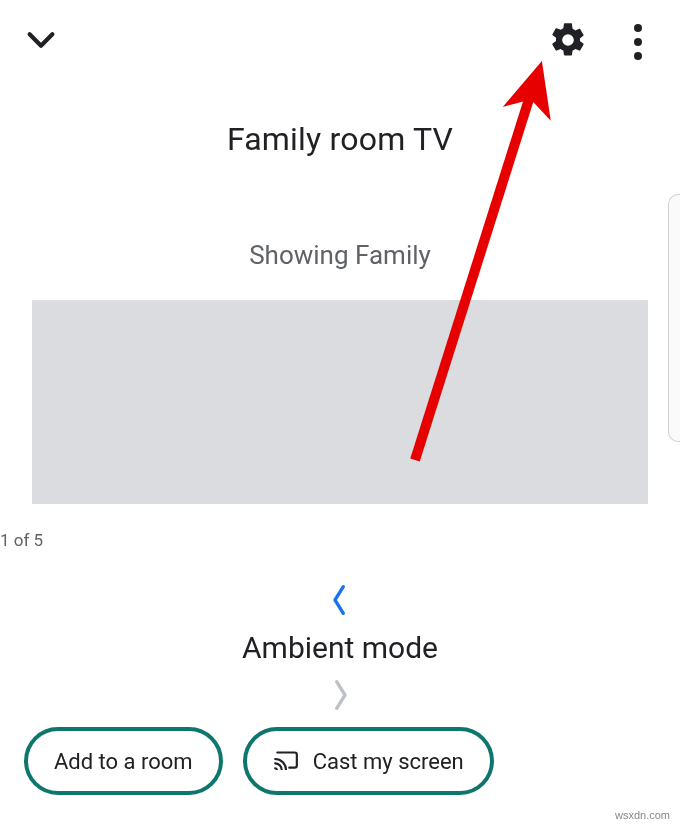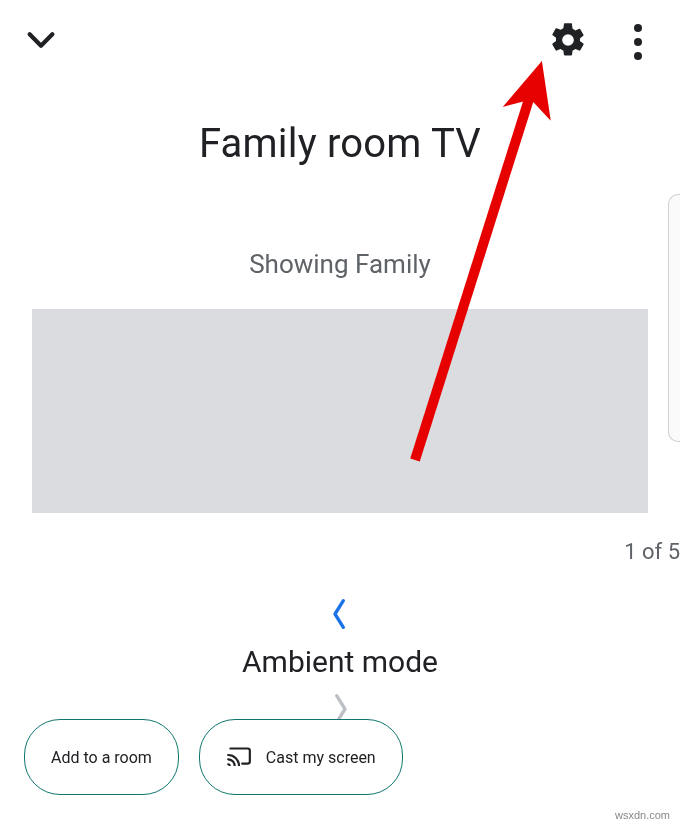--- a/index.html
+++ b/index.html
@@ -19,41 +19,41 @@
       height: 84px;
       padding: 0 24px;
     }
     .top-left { width: 60px; display:flex; align-items:center; }
     .top-right { display: flex; align-items: center; gap: 42px; padding-right: 6px;}
     .chevron-down svg { width: 34px; height: 34px; }
     .gear-icon svg { width: 40px; height: 40px; }
     .more-dots { display:flex; flex-direction:column; gap:6px; align-items:center; width: 20px; padding-right: 4px;}
     .more-dots .dot { width:8px; height:8px; border-radius:50%; background:#202124; }
     .device-title {
-      font-size: 40px;
+      font-size: 32px;
       font-weight: 400;
       text-align: center;
       margin-top: 36px;
       letter-spacing: 0.2px;
     }
     .status-text {
       text-align: center;
       font-size: 26px;
       color: #5f6368;
       margin-top: 82px;
       font-weight: 400;
     }
     .preview-card {
       background: #dadce0;
       margin: 30px 32px 0 32px;
       height: 204px;
     }
     .pager-text {
-      text-align: right;
-      font-size: 22px;
+      text-align: left;
+      font-size: 17px;
       color: #5f6368;
       margin-top: 26px;
     }
     .mode-row {
       display: flex;
       align-items: center;
       justify-content: space-between;
       padding: 0 60px;
       margin-top: 20px;
       flex-direction: column;
@@ -70,28 +70,28 @@
     .nav-arrow.right svg path { stroke:#bdc1c6; }
     .actions-row {
       position: absolute;
       bottom: 30px;
       left: 24px;
       right: 24px;
       display: flex;
       gap: 20px;
     }
     .pill-button {
-      border: 1px solid #0f766e;
+      border: 4px solid #0f766e;
       border-radius: 36px;
-      height: 76px;
+      height: 68px;
       display: flex;
       align-items: center;
       justify-content: center;
       padding: 0 26px;
-      font-size: 16px;
+      font-size: 22px;
       color: #202124;
       background: #fff;
       gap: 14px;
       white-space: nowrap;
     }
     .cast-icon svg { width: 26px; height: 22px; }
     .arrow-annotation {
       position: absolute;
       left: 380px;
       top: 60px;

